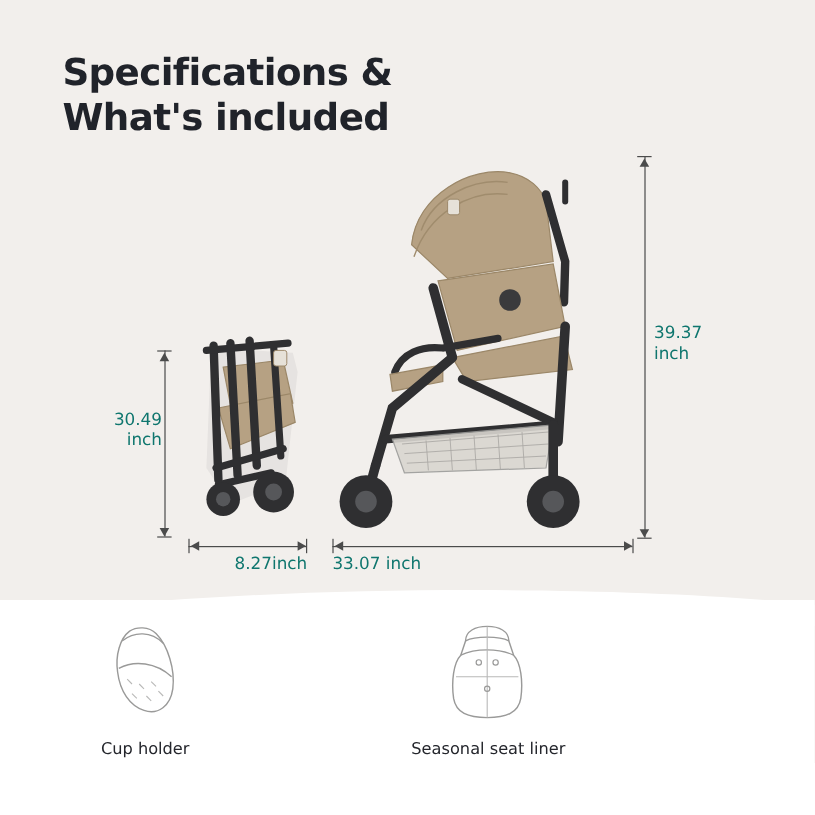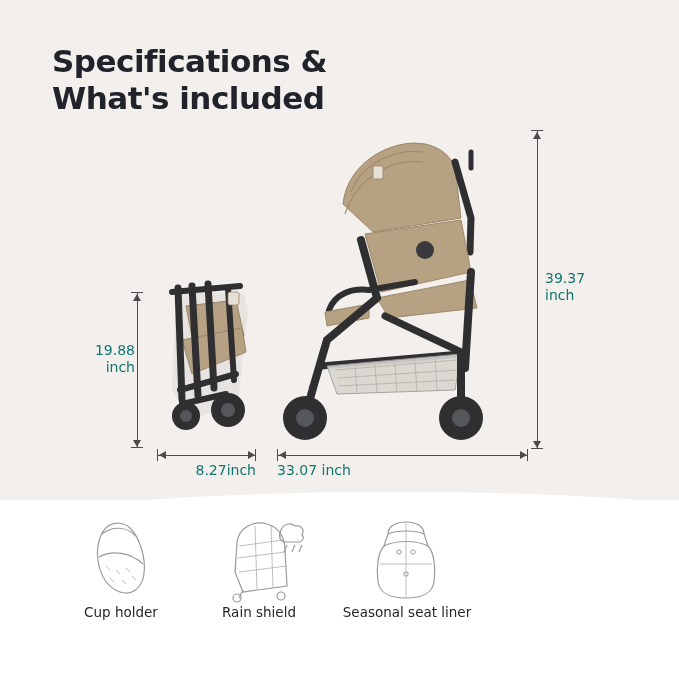--- a/index.html
+++ b/index.html
@@ -63,20 +63,21 @@
   }
   .acc-item{
     position:absolute;
     text-align:center;
     width:150px;
   }
   .acc-label{
     font-size:13.5px;
     color:#24262c;
     font-family:"DejaVu Sans", sans-serif;
+    margin-top:12px;
   }
   .acc-art{height:92px;display:flex;align-items:flex-end;justify-content:center;}
   svg{display:block;}
 </style>
 </head>
 <body>
 
 <div class="page">
 
   <div class="title">Specifications &amp;
@@ -157,21 +158,21 @@
         <circle cx="76" cy="140" r="7" fill="#56575a"></circle>
       </svg>
     </div>
 
     <div>
       <div class="dimline vline" style="left:137px;top:182px;height:155px;"></div>
       <div class="tick tick-h" style="left:131px;top:182px;"></div>
       <div class="tick tick-h" style="left:131px;top:337px;"></div>
       <div class="arrow arrow-up" style="left:133px;top:184px;"></div>
       <div class="arrow arrow-down" style="left:133px;top:330px;"></div>
-      <div class="dim-label" style="left:89px;top:232px;width:46px;text-align:right;">19.88
+      <div class="dim-label" style="left:89px;top:232px;width:46px;text-align:right;">30.49
 inch</div>
     </div>
 
     <div>
       <div class="dimline hline" style="left:157px;top:345px;width:98px;"></div>
       <div class="tick tick-v" style="left:157px;top:339px;"></div>
       <div class="tick tick-v" style="left:255px;top:339px;"></div>
       <div class="arrow arrow-left" style="left:159px;top:341px;"></div>
       <div class="arrow arrow-right" style="left:248px;top:341px;"></div>
       <div class="dim-label" style="left:156px;top:352px;width:100px;text-align:right;">8.27inch</div>
@@ -217,42 +218,20 @@
             <line x1="44" y1="56" x2="48" y2="60"></line>
             <line x1="28" y1="66" x2="32" y2="70"></line>
             <line x1="40" y1="68" x2="44" y2="72"></line>
             <line x1="50" y1="64" x2="54" y2="68"></line>
           </g>
         </svg>
       </div>
       <div class="acc-label">Cup holder</div>
     </div>
 
-    <div class="acc-item" style="left:184px;top:12px;">
-      <div class="acc-art">
-        <svg width="100" height="92" viewBox="0 0 100 92">
-          <path d="M28 30 C30 16 44 8 58 12 C70 15 76 26 76 38 L78 74 L34 80 L26 60 Z" fill="none" stroke="#9a9a99" stroke-width="1.2"></path>
-          <path d="M30 34 L74 28" fill="none" stroke="#b8b8b7" stroke-width="0.9"></path>
-          <path d="M28 46 L76 40" fill="none" stroke="#b8b8b7" stroke-width="0.9"></path>
-          <path d="M30 60 L78 54" fill="none" stroke="#b8b8b7" stroke-width="0.9"></path>
-          <path d="M46 14 L48 78" fill="none" stroke="#b8b8b7" stroke-width="0.9"></path>
-          <path d="M62 14 L64 76" fill="none" stroke="#b8b8b7" stroke-width="0.9"></path>
-          <path d="M34 78 L30 86" fill="none" stroke="#9a9a99" stroke-width="1.2"></path>
-          <circle cx="28" cy="86" r="4" fill="none" stroke="#9a9a99" stroke-width="1.2"></circle>
-          <circle cx="72" cy="84" r="4" fill="none" stroke="#9a9a99" stroke-width="1.2"></circle>
-          <path d="M72 18 C74 12 82 10 86 14 C92 12 96 18 93 23 C96 26 93 31 88 30 L76 30 C71 30 69 24 72 18 Z" fill="none" stroke="#9a9a99" stroke-width="1.2"></path>
-          <g stroke="#9a9a99" stroke-width="1.1">
-            <line x1="78" y1="33" x2="75" y2="40"></line>
-            <line x1="86" y1="33" x2="83" y2="40"></line>
-            <line x1="93" y1="33" x2="90" y2="40"></line>
-          </g>
-        </svg>
-      </div>
-      <div class="acc-label">Rain shield</div>
-    </div>
 
     <div class="acc-item" style="left:332px;top:12px;">
       <div class="acc-art">
         <svg width="82" height="92" viewBox="0 0 82 92">
           <path d="M22 22 C22 14 30 10 40 10 C50 10 58 14 58 22 L62 34 C68 40 70 56 68 70 C66 82 56 86 40 86 C24 86 14 82 12 70 C10 56 12 40 18 34 Z" fill="none" stroke="#9a9a99" stroke-width="1.2"></path>
           <path d="M22 22 C30 18 50 18 58 22" fill="none" stroke="#9a9a99" stroke-width="1.1"></path>
           <path d="M18 34 C30 28 50 28 62 34" fill="none" stroke="#9a9a99" stroke-width="1.1"></path>
           <line x1="40" y1="10" x2="40" y2="86" stroke="#b8b8b7" stroke-width="0.9"></line>
           <path d="M14 52 L66 52" fill="none" stroke="#b8b8b7" stroke-width="0.9"></path>
           <circle cx="33" cy="40" r="2.2" fill="none" stroke="#9a9a99" stroke-width="1"></circle>

